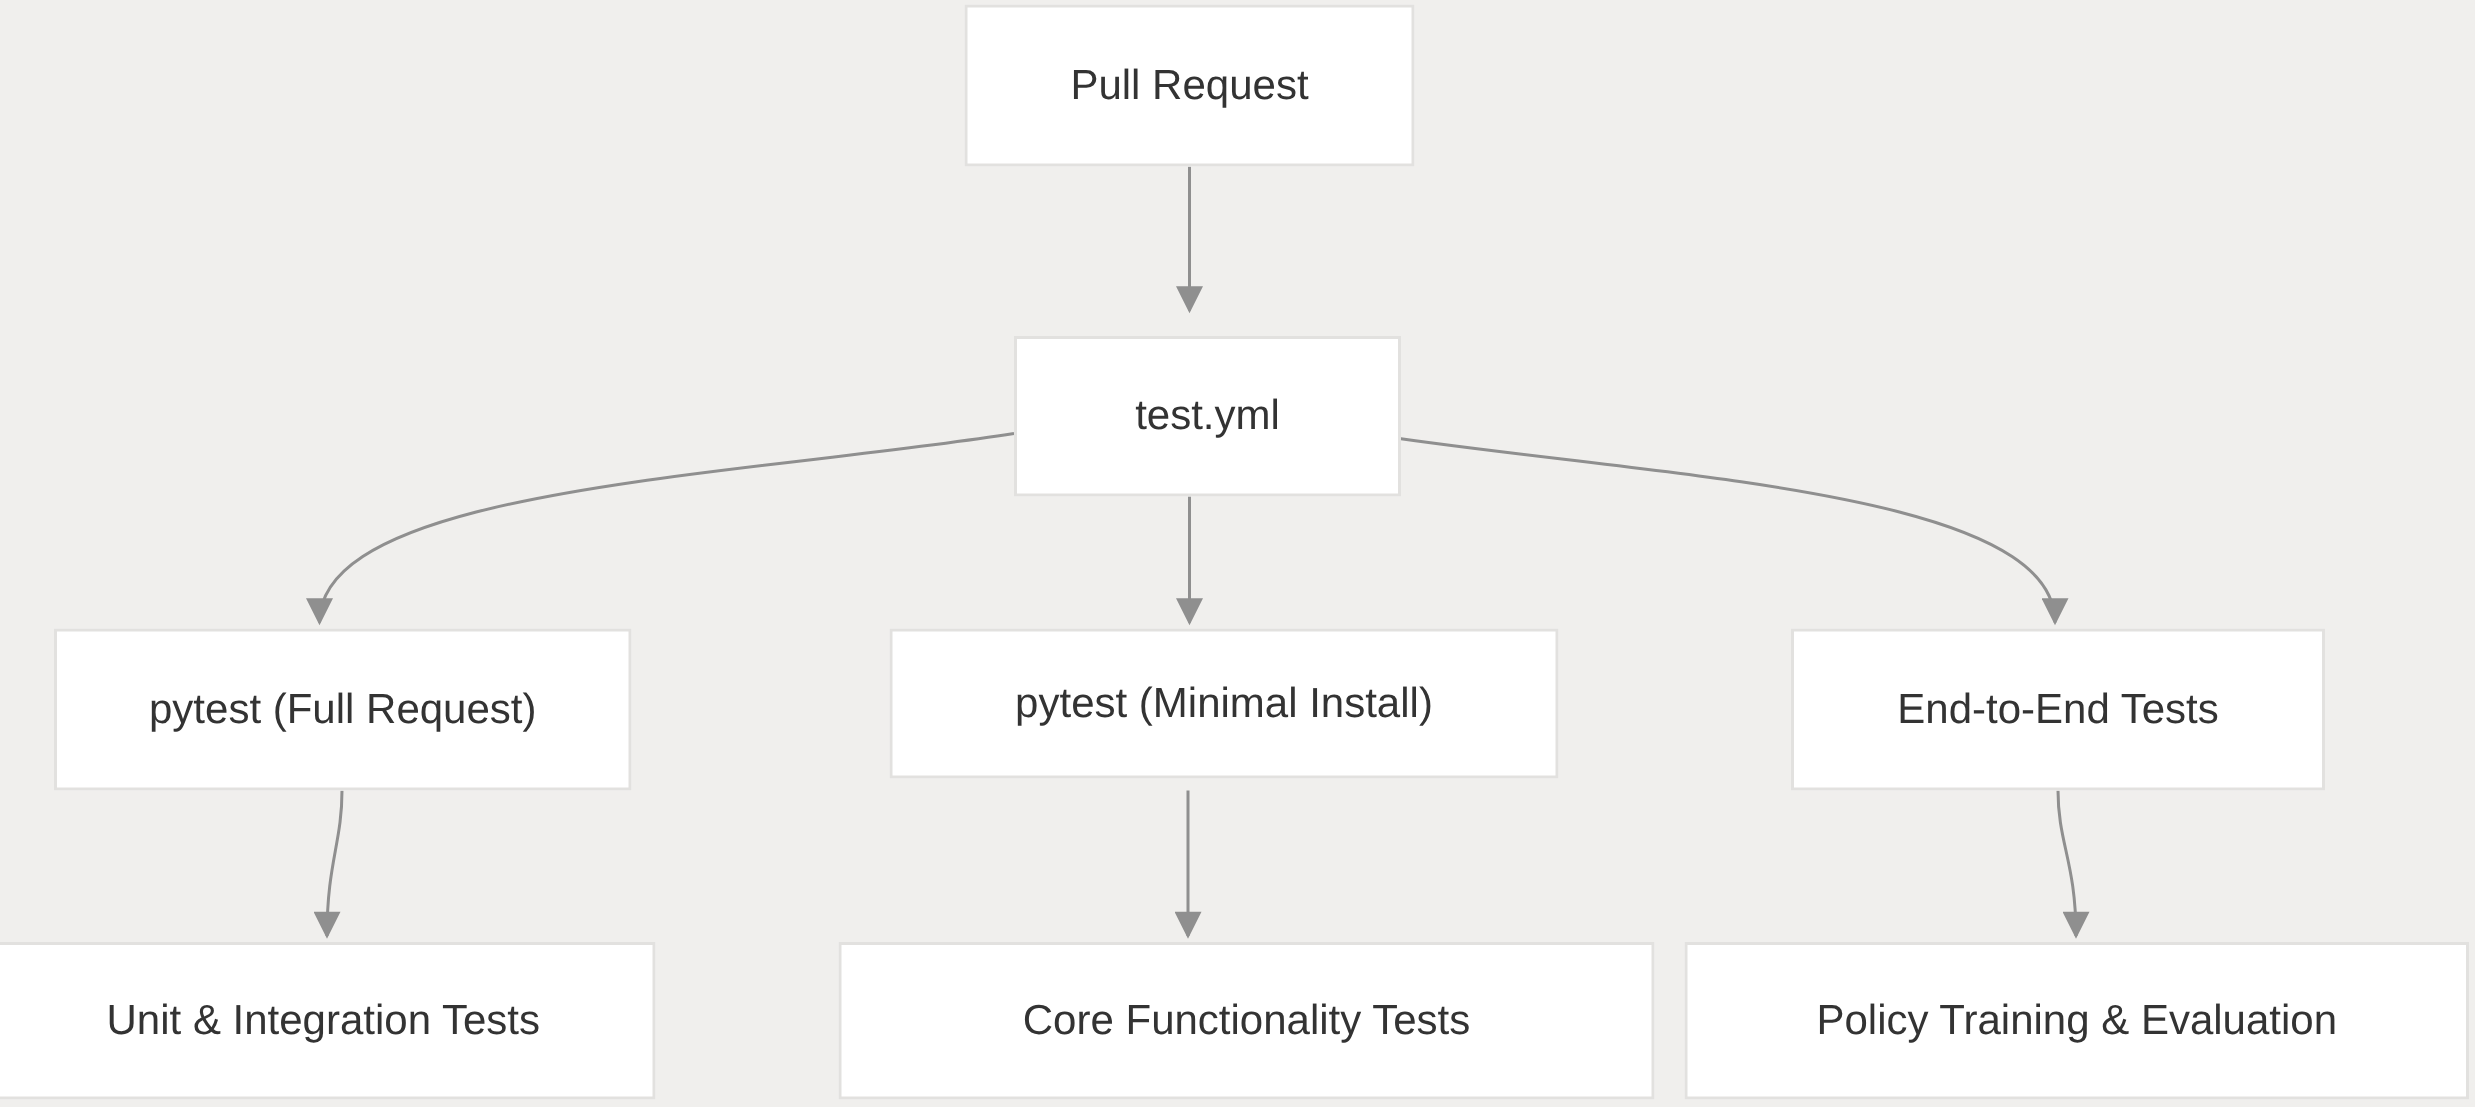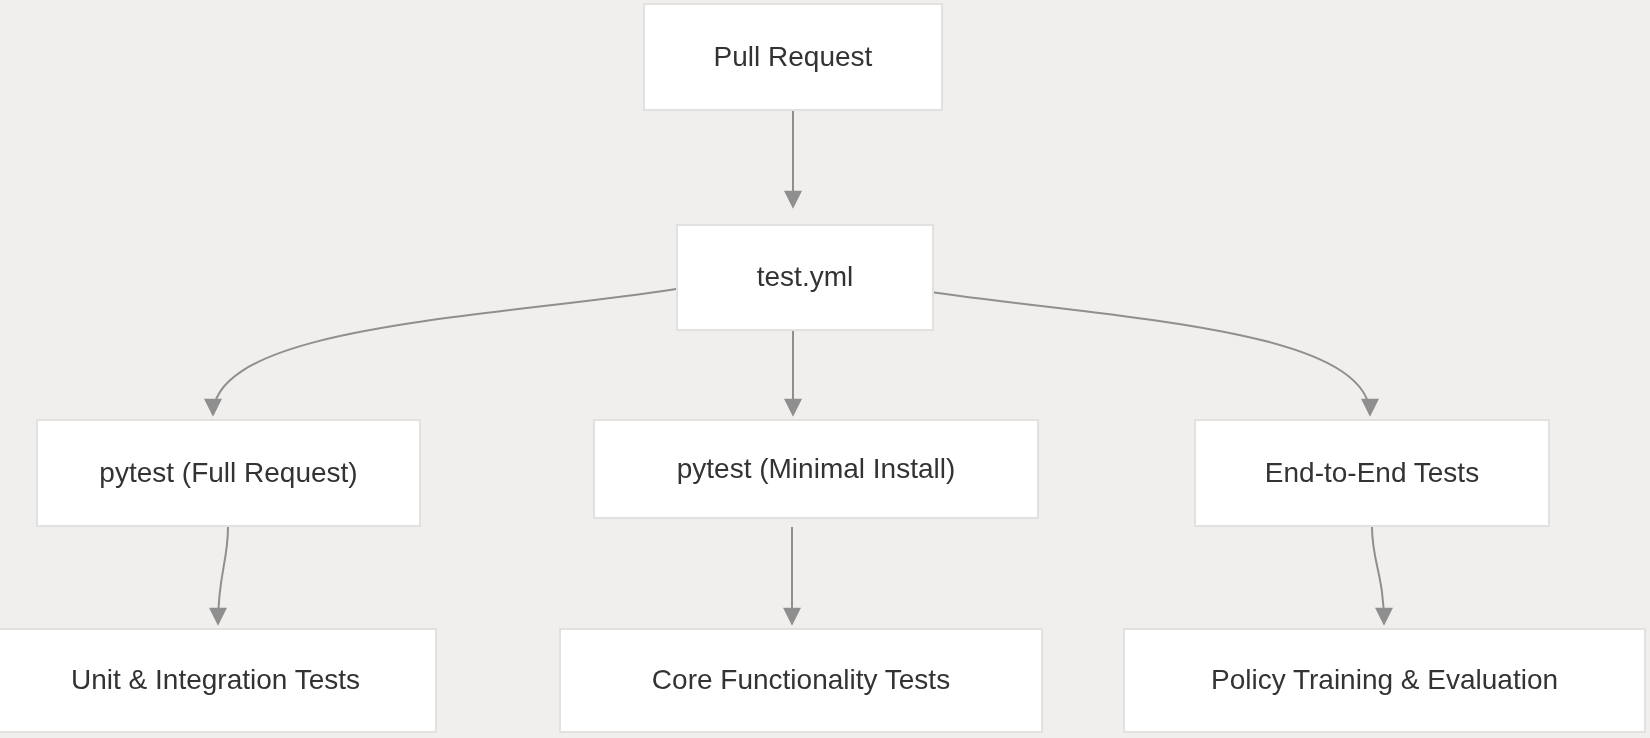--- a/index.html
+++ b/index.html
@@ -48,21 +48,21 @@
     color: var(--node-text);
     white-space: nowrap;
   }
   
   .n-pull-request      { left: 643px;  top: 3px;   width: 300px; height: 108px; }
   .n-test-yml          { left: 676px;  top: 224px; width: 258px; height: 107px; }
   .n-pytest-full       { left: 36px;   top: 419px; width: 385px; height: 108px; }
   .n-pytest-minimal    { left: 569px;  top: 419px; width: 446px; height: 100px; margin-left: 24px; }
   .n-e2e               { left: 1194px; top: 419px; width: 356px; height: 108px; }
   .n-unit-integration  { left: -6px;   top: 628px; width: 443px; height: 105px; }
-  .n-core-functionality{ left: 559px;  top: 628px; width: 484px; height: 105px; justify-content: center; }
+  .n-core-functionality{ left: 559px;  top: 628px; width: 544px; height: 105px; justify-content: center; }
   .n-policy-training   { left: 1123px; top: 628px; width: 523px; height: 105px; align-items: center; }
 </style>
 </head>
 <body>
 
 <div class="canvas">
 
   <svg class="edges" viewBox="0 0 1650 738" xmlns="http://www.w3.org/2000/svg">
     <defs>
       <marker id="arrow" viewBox="0 0 10 10" refX="9" refY="5" markerWidth="20" markerHeight="18" markerUnits="userSpaceOnUse" orient="auto">

